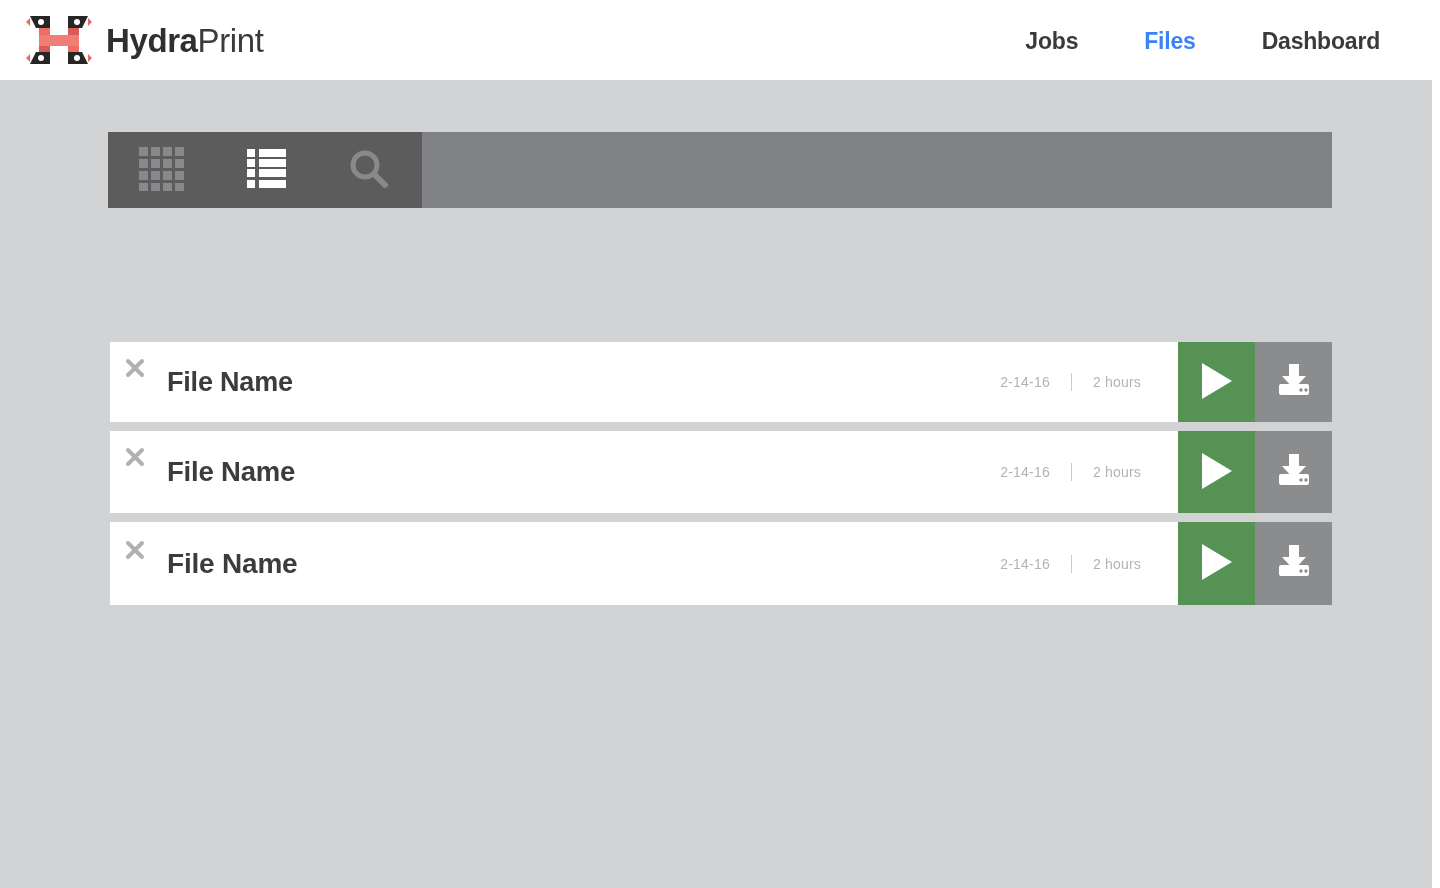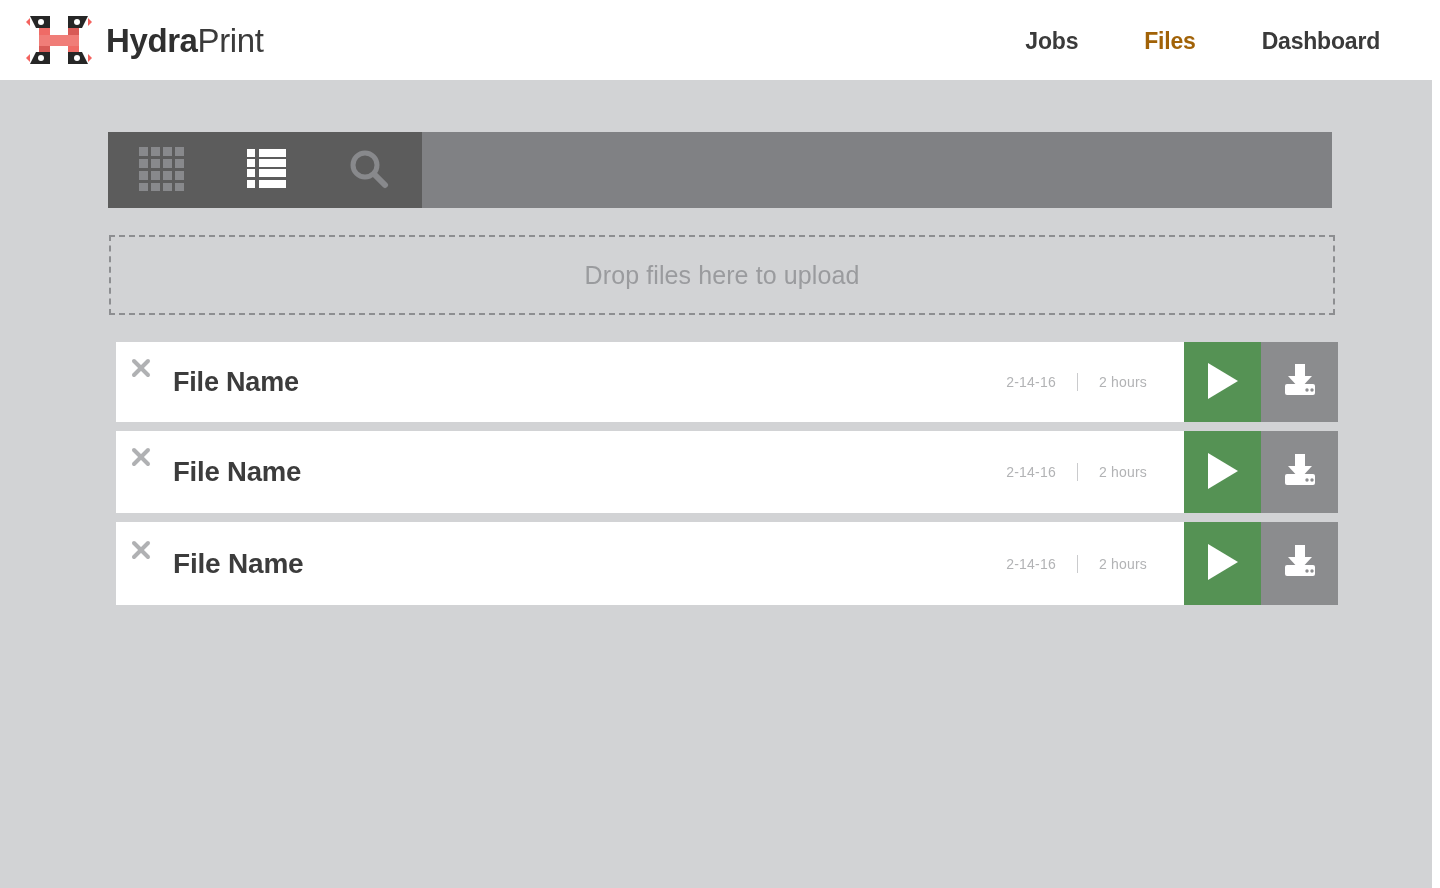--- a/index.html
+++ b/index.html
@@ -67,21 +67,21 @@
   }
   .nav-link {
     font-size: 23px;
     font-weight: 700;
     color: #3a3a3a;
     letter-spacing: -0.2px;
     text-decoration: none;
     white-space: nowrap;
     cursor: pointer;
   }
-  .nav-link.active { color: #a16207; }
+  .nav-link.active { color: #3b82f6; }
 
   
   .body-area {
     position: absolute;
     top: 80px; left: 0;
     width: 1432px;
     height: 808px;
     background: #d2d3d5;
   }
 
@@ -146,21 +146,21 @@
   .dropzone-text {
     font-size: 25px;
     color: #9a9b9e;
     font-weight: 400;
     letter-spacing: 0.1px;
   }
 
   
   .file-list {
     position: absolute;
-    left: 116px;
+    left: 110px;
     top: 262px;
     width: 1222px;
   }
 
   .file-row {
     position: relative;
     height: 80px;
     margin-bottom: 9px;
     display: flex;
     align-items: stretch;
@@ -343,23 +343,20 @@
               <line x1="25" y1="25" x2="36" y2="36" stroke="#88898c" stroke-width="6" stroke-linecap="round"></line>
             </svg>
           </span>
         </button>
 
       </div>
 
       <input class="toolbar-field" type="text" value="" placeholder="" style="">
     </div>
 
-    <div class="dropzone">
-      <span class="dropzone-text">Drop files here to upload</span>
-    </div>
 
     <div class="file-list">
 
       <div class="file-row r1">
         <div class="file-main">
           <button class="remove-btn">
             <span>
               <svg width="20" height="20" viewBox="0 0 20 20" xmlns="http://www.w3.org/2000/svg">
                 <line x1="3" y1="3" x2="17" y2="17" stroke="#b0b1b3" stroke-width="4" stroke-linecap="round"></line>
                 <line x1="17" y1="3" x2="3" y2="17" stroke="#b0b1b3" stroke-width="4" stroke-linecap="round"></line>

